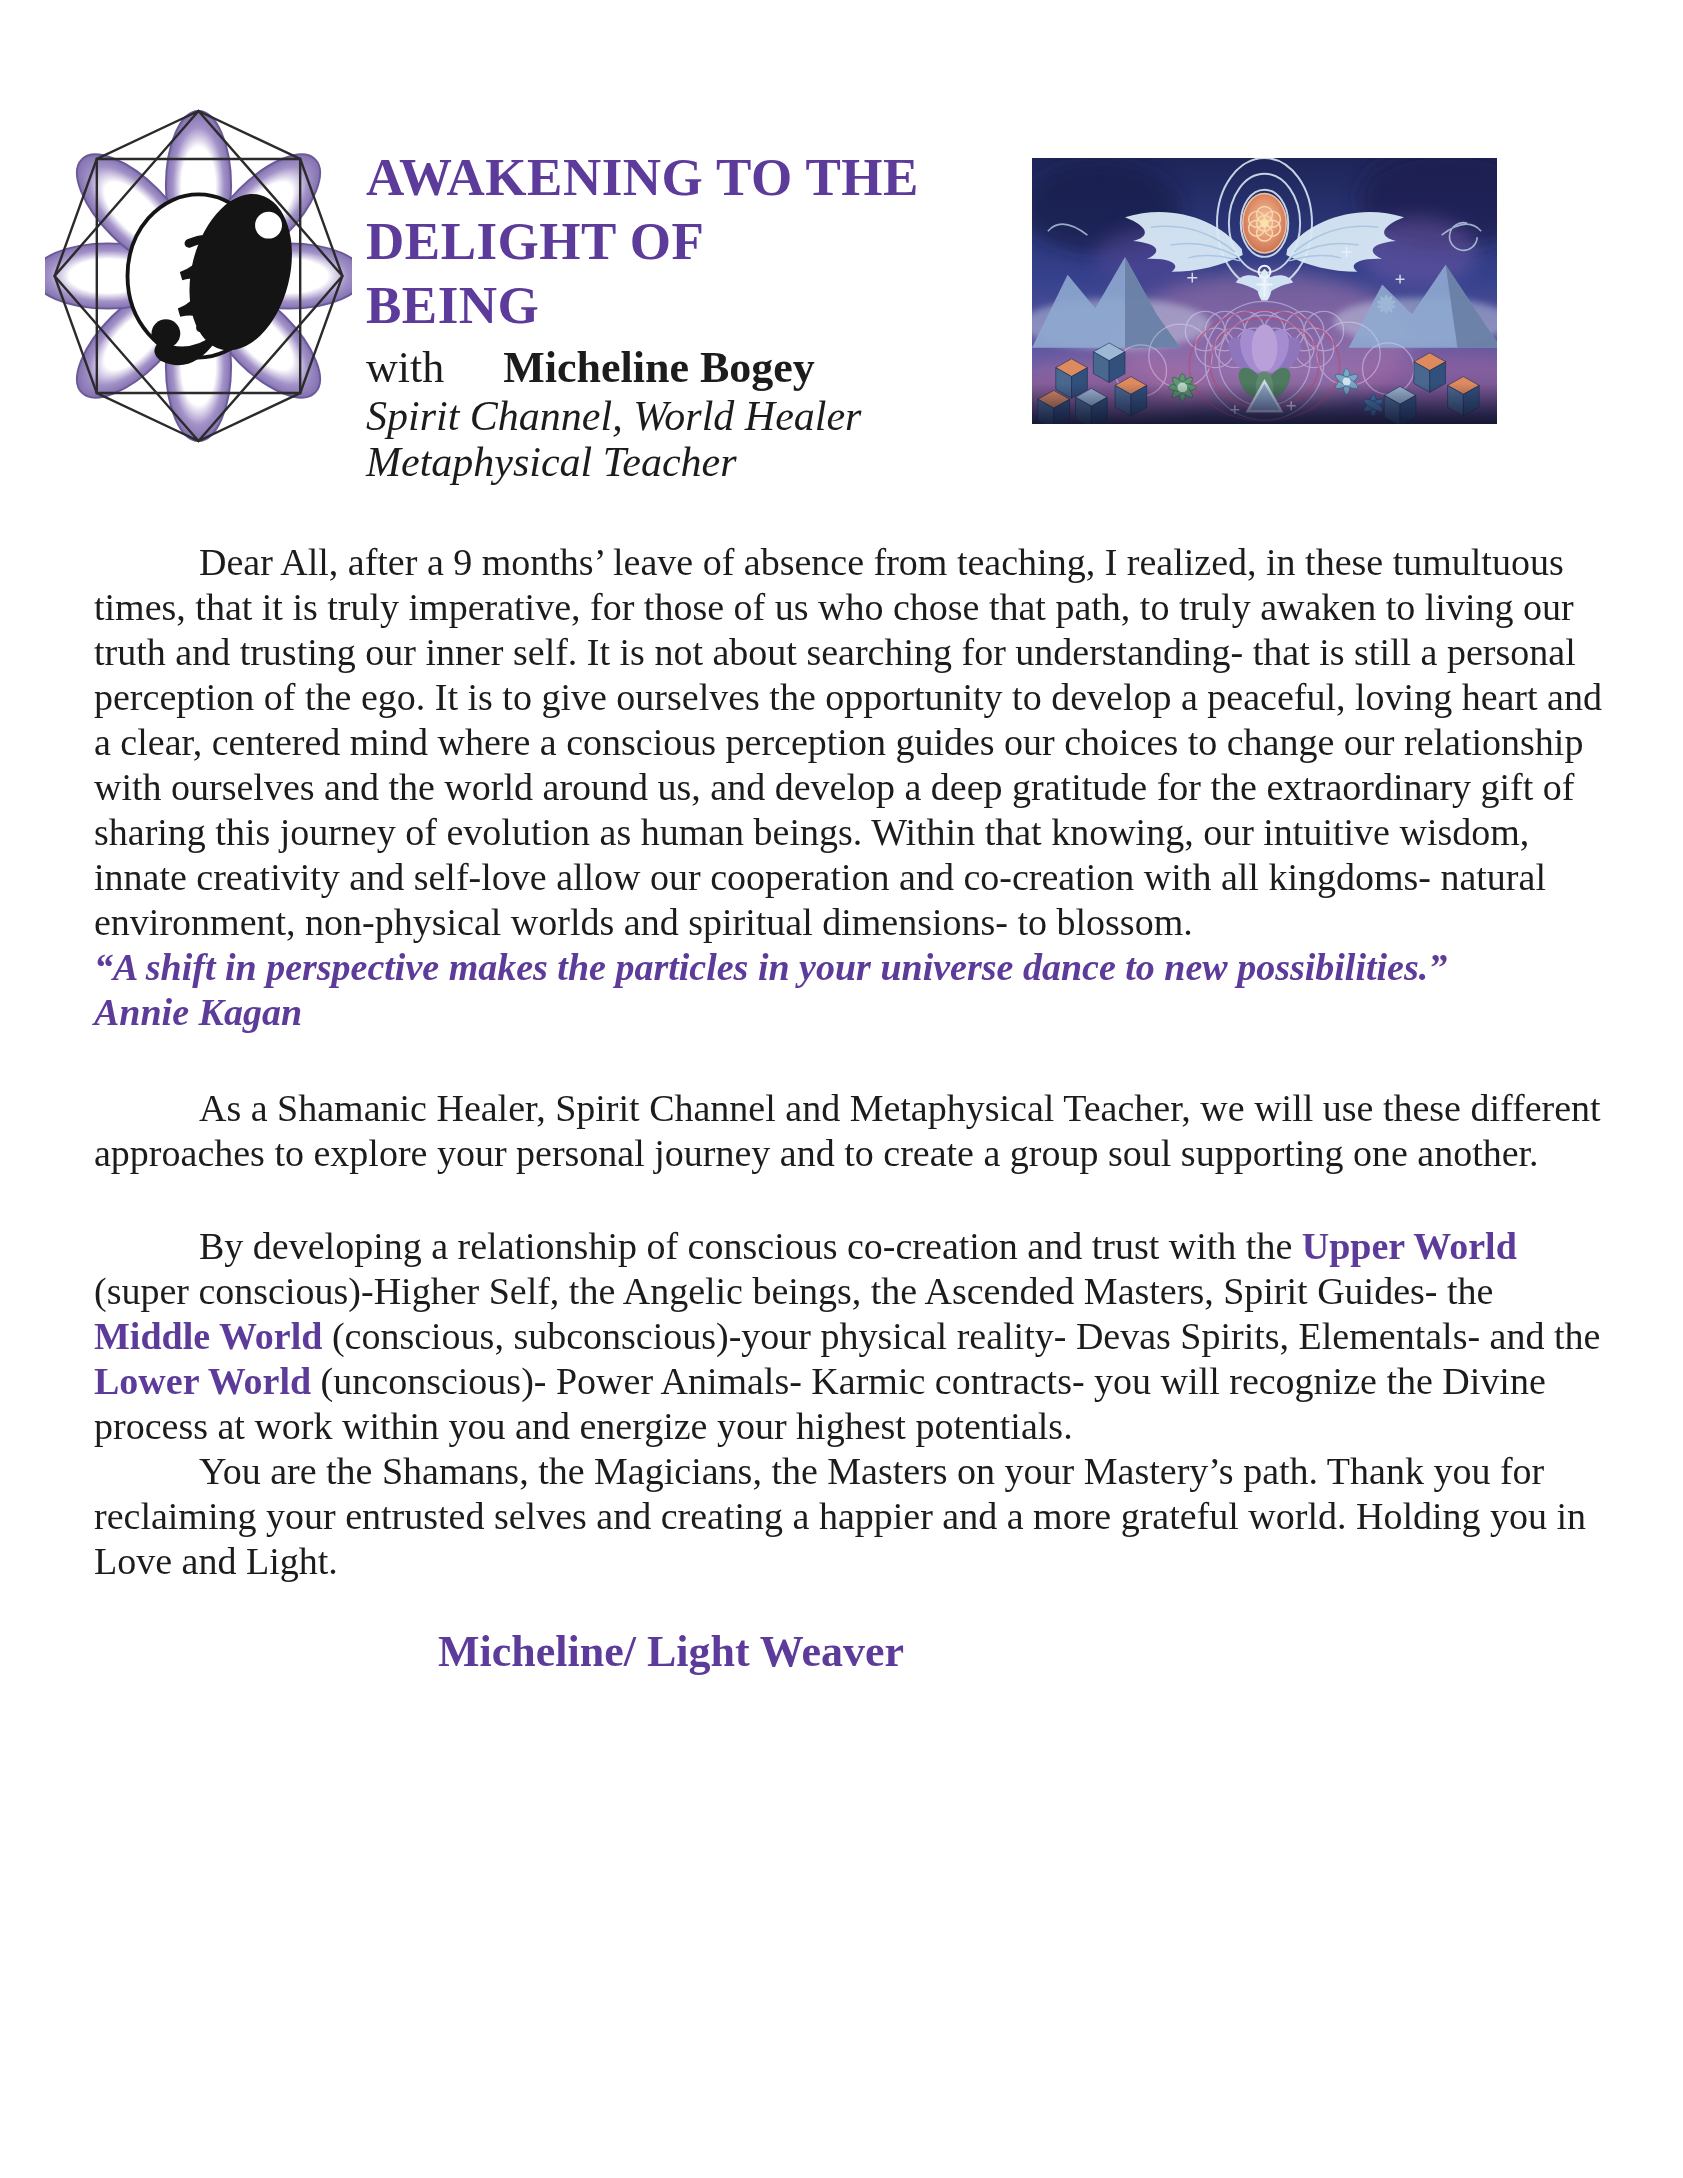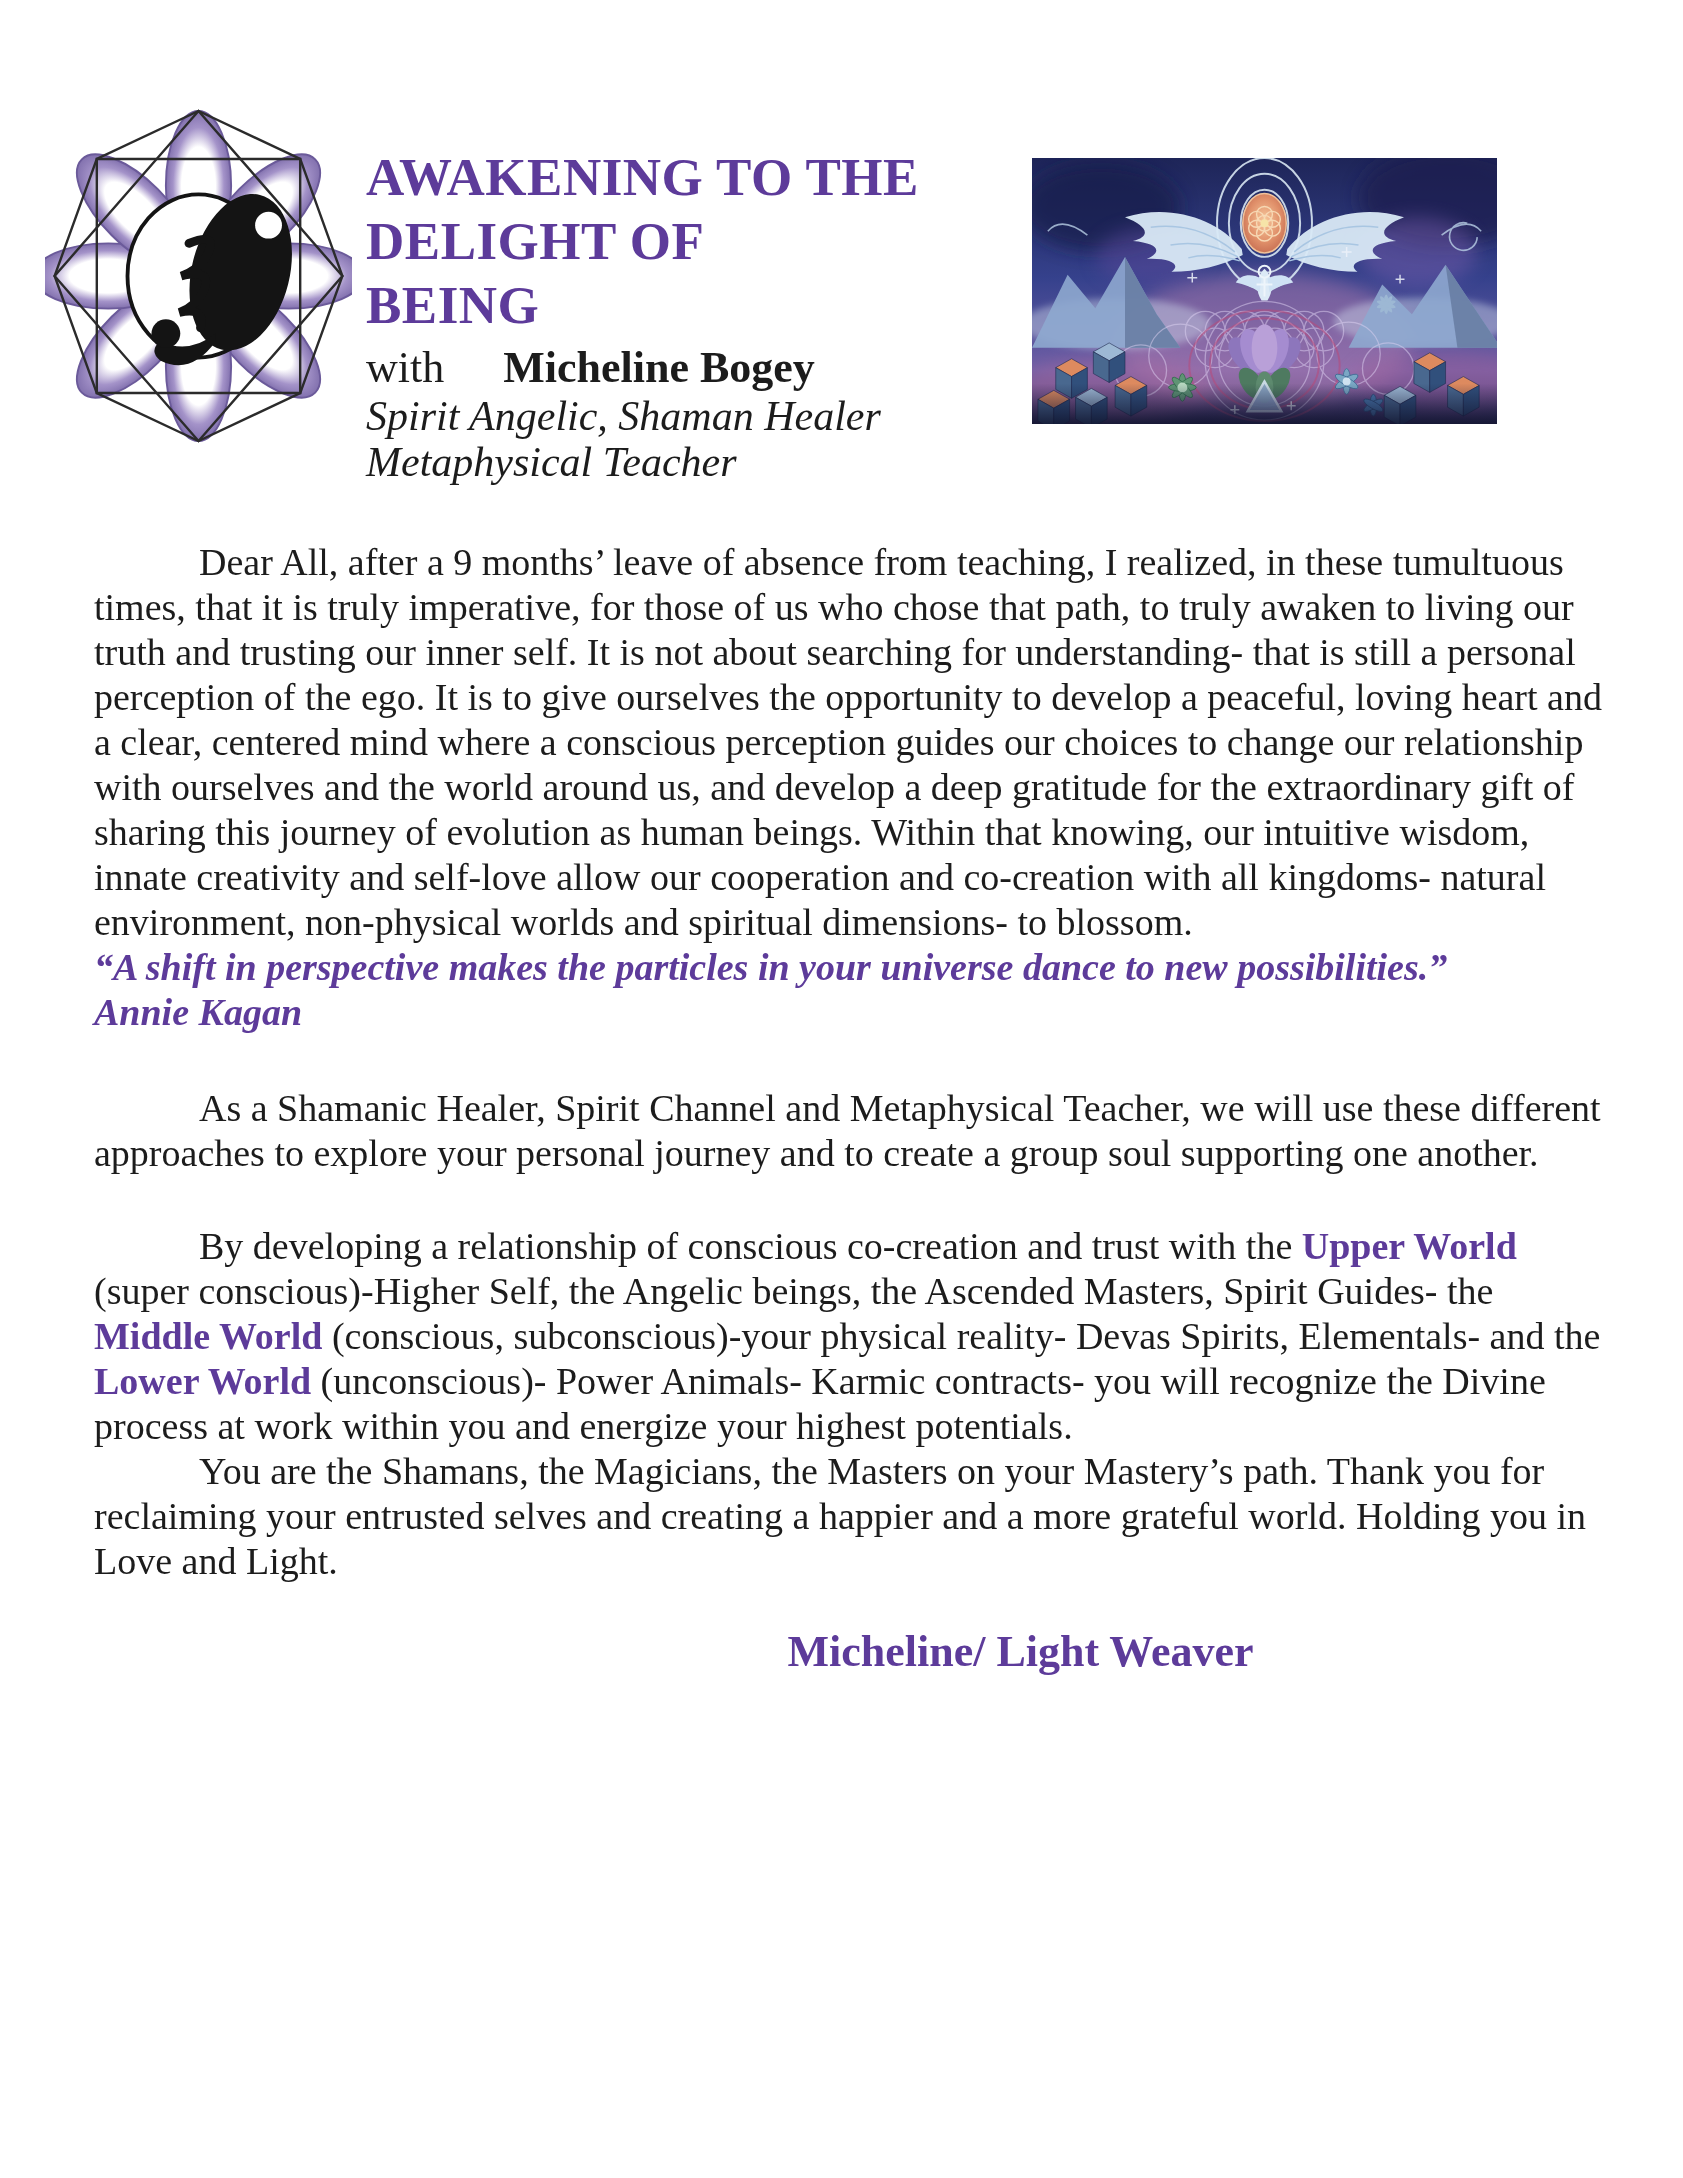--- a/index.html
+++ b/index.html
@@ -38,21 +38,21 @@
     font-weight:bold;font-style:italic;
   }
   .p2{margin-top:51px !important;}
   .p3{margin-top:48px !important;}
   .purple-strong{color:var(--purple,#5d3b9a);font-weight:bold;}
   .signature{
     margin-top:42px !important;
     padding-left:344px;
     color:var(--purple,#5d3b9a);
     font-weight:bold;
-    font-size:44px;line-height:51px;text-align:center;
+    font-size:44px;line-height:51px;
   }
 </style>
 </head>
 <body>
 
 <div class="page">
 
   <div class="logo-wrap">
     <svg width="307" height="348" viewBox="0 0 320 360">
       <defs>
@@ -92,21 +92,21 @@
     </svg>
   </div>
 
   <div class="title-block">
     <div class="doc-title">
       <div>AWAKENING TO THE</div>
       <div>DELIGHT OF</div>
       <div>BEING</div>
     </div>
     <div class="byline"><span>with </span><b>Micheline Bogey</b></div>
-    <div class="subtitle">Spirit Angelic, Shaman Healer</div>
+    <div class="subtitle">Spirit Channel, World Healer</div>
     <div class="subtitle">Metaphysical Teacher</div>
   </div>
 
   <div class="artwork-wrap">
     <svg width="465" height="266" viewBox="0 0 470 269" preserveAspectRatio="none">
       <defs>
         <linearGradient id="sky" x1="0" y1="0" x2="0" y2="1">
           <stop offset="0%" stop-color="#1e2558"></stop>
           <stop offset="45%" stop-color="#35418c"></stop>
           <stop offset="80%" stop-color="#6f5fa6"></stop>

